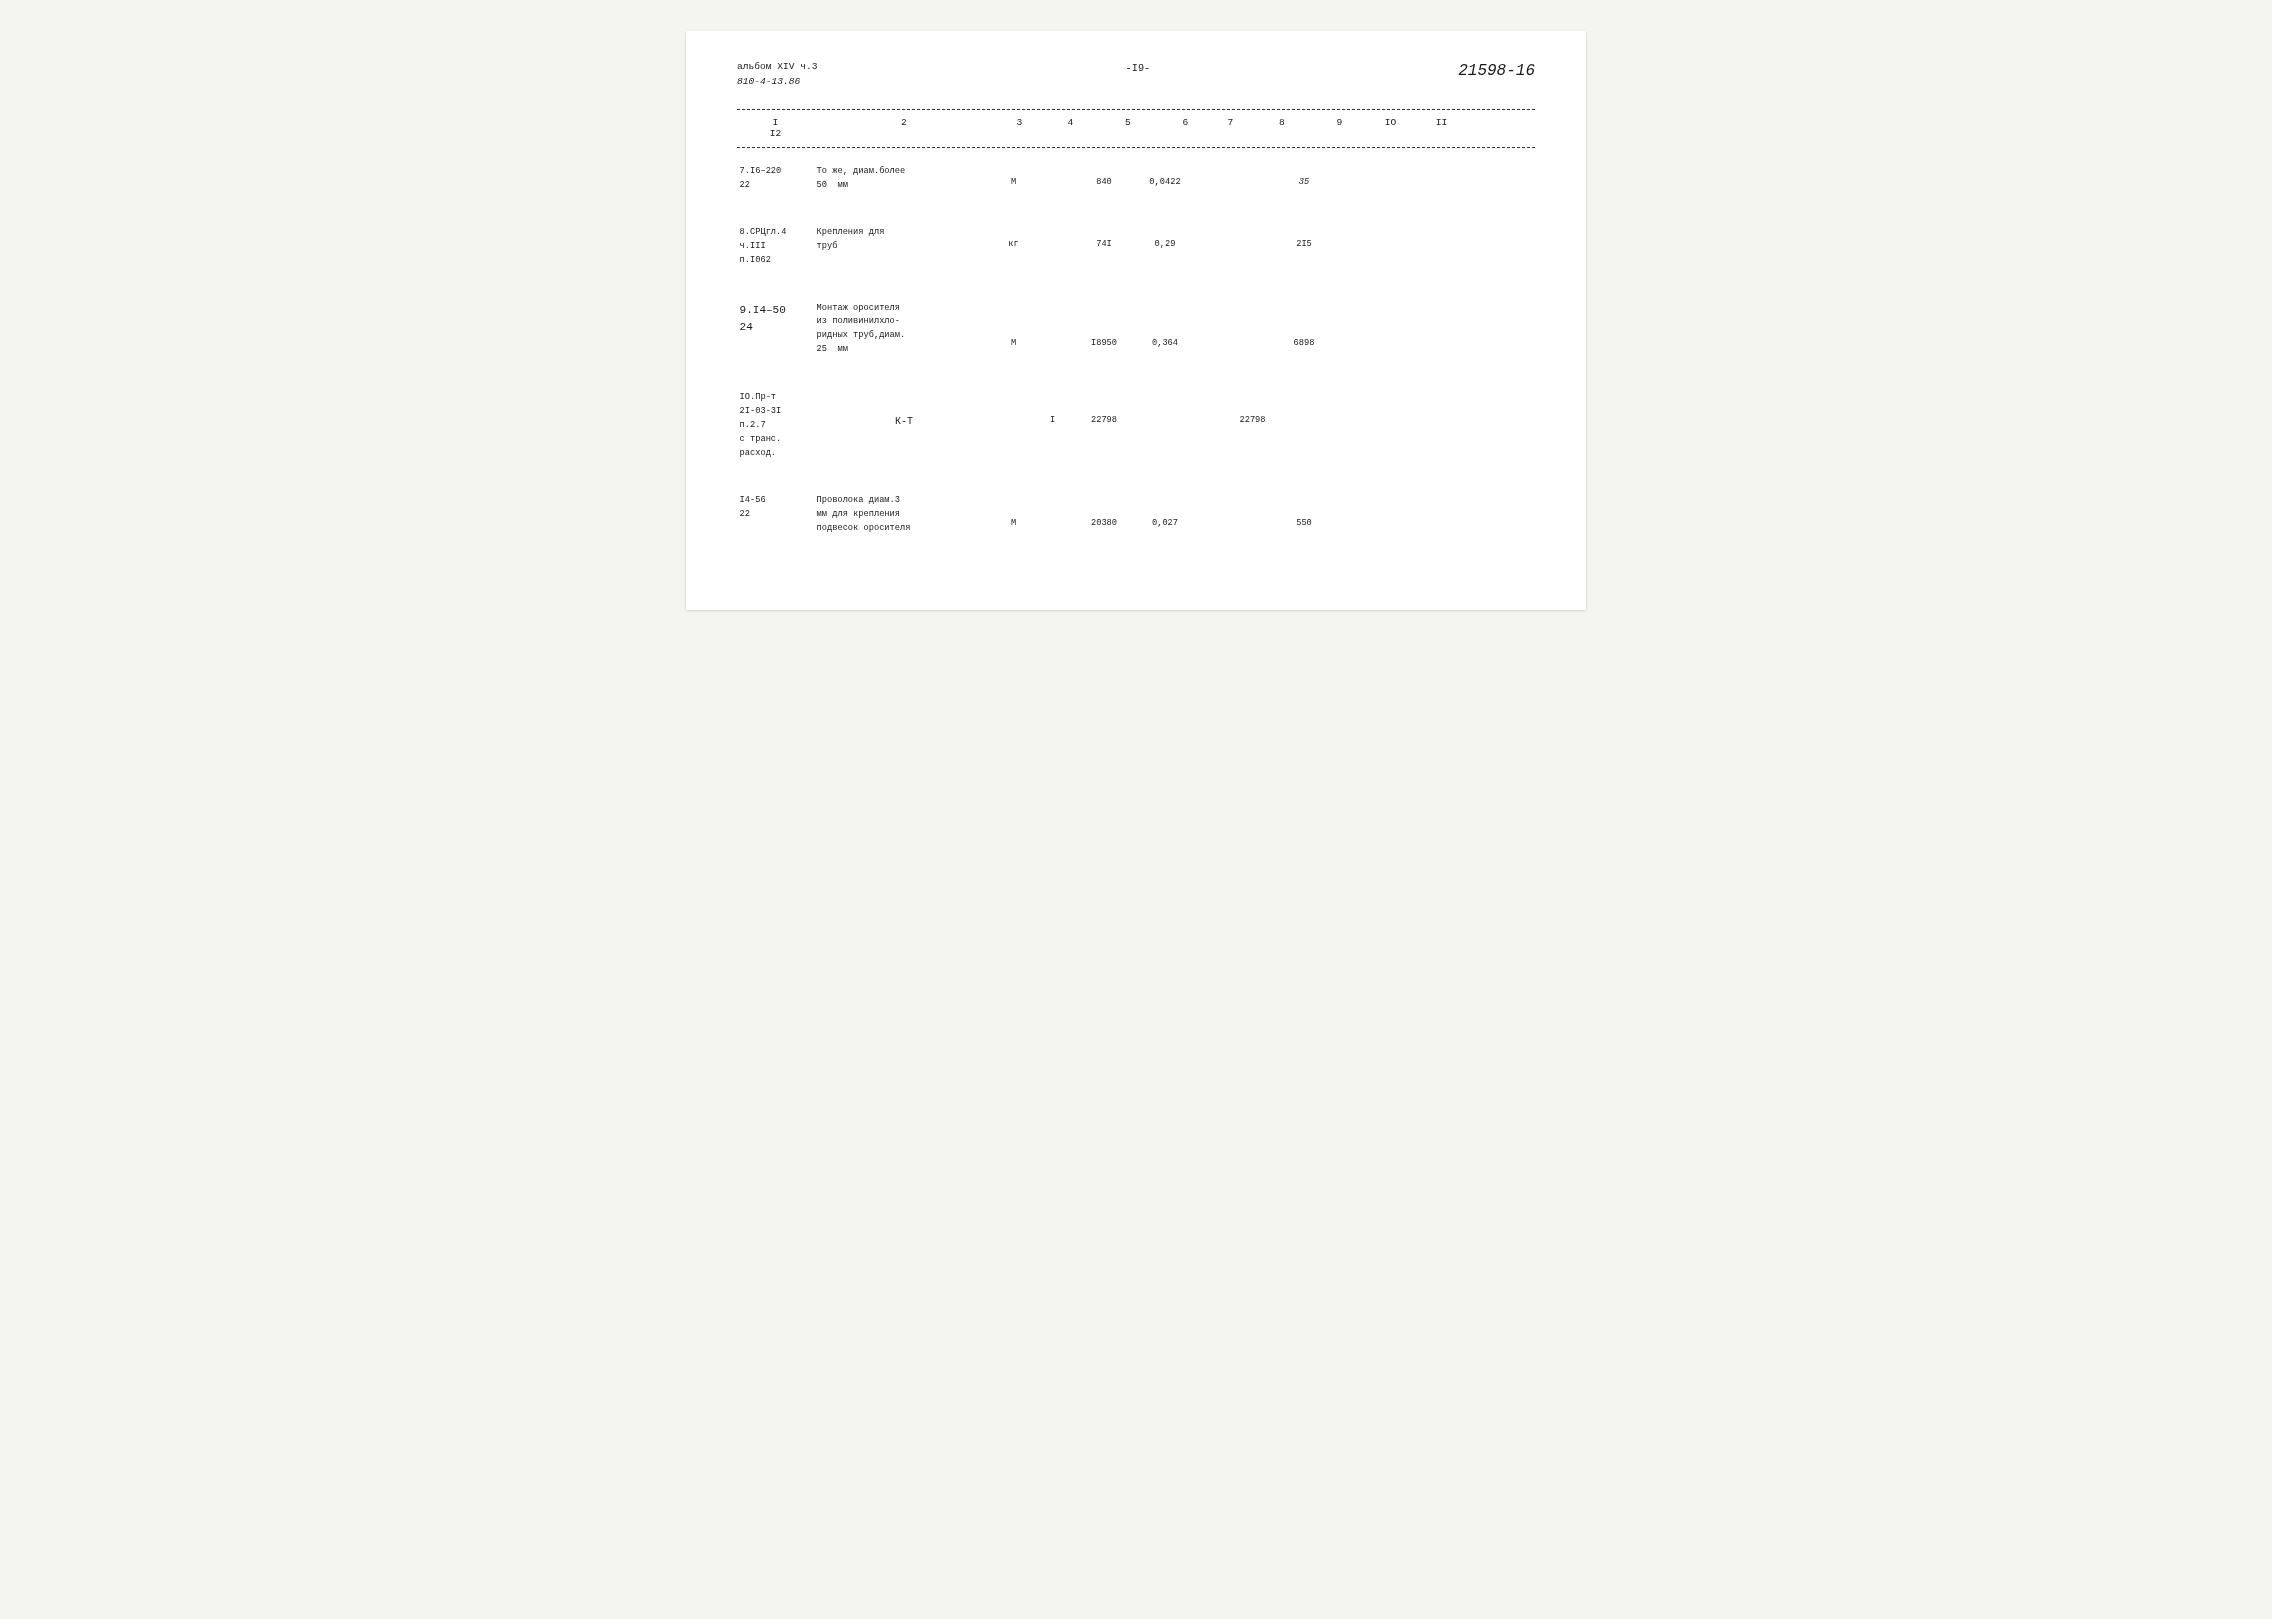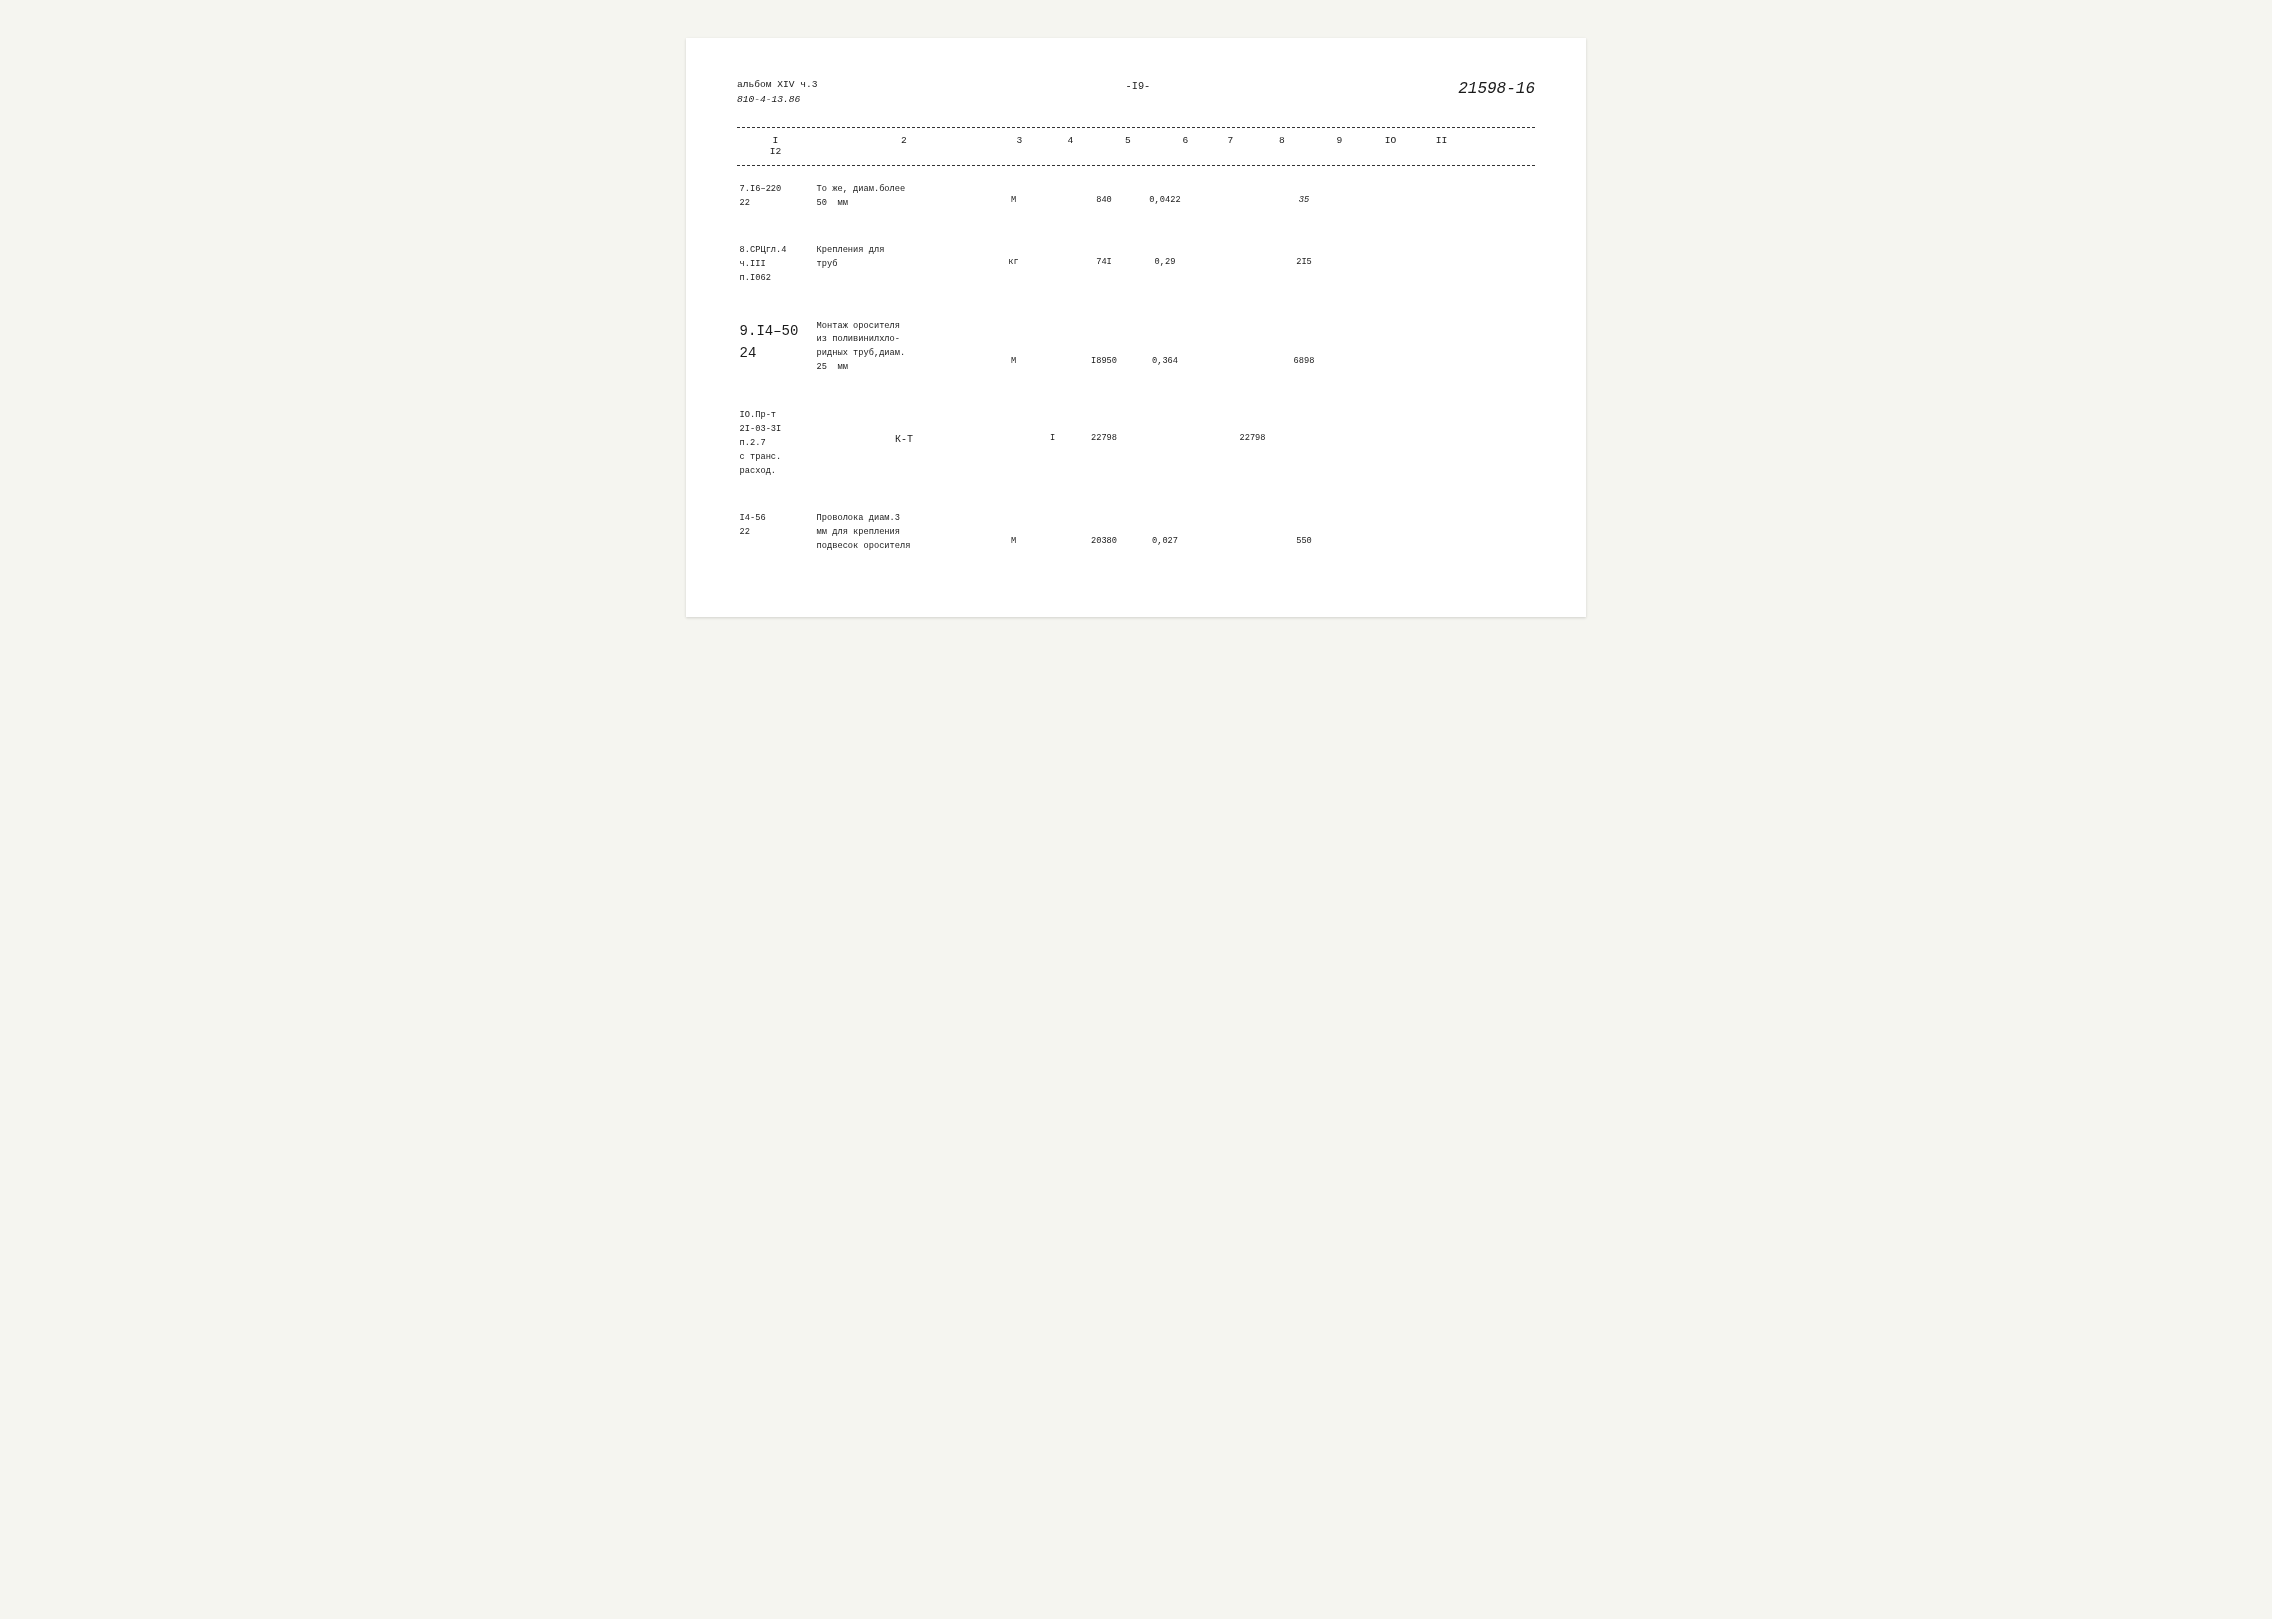--- a/index.html
+++ b/index.html
@@ -12,22 +12,22 @@
       background: #f5f5f0;
       font-family: 'Courier New', Courier, monospace;
       color: #1a1a1a;
       min-height: 100vh;
       padding: 26px;
     }
 
     .page {
       background: #ffffff;
       max-width: 900px;
-      margin: 12px auto;
-      padding: 39px 51px;
+      margin: 5px auto;
+      padding: 28px 51px;
       min-height: 579px;
       position: relative;
       box-shadow: 0 0.6px 2.6px rgba(0,0,0,0.15);
     }
 
     .header-block {
       display: flex;
       justify-content: space-between;
       align-items: flex-start;
       margin-bottom: 19px;
@@ -182,21 +182,21 @@
       <div class="cell center" style="font-size:8.7px; margin-top:11.6px;">0,29</div>
       <div class="cell"></div>
       <div class="cell"></div>
       <div class="cell center" style="font-size:8.7px; margin-top:11.6px;">2I5</div>
       <div class="cell"></div>
       <div class="cell"></div>
       <div class="cell"></div>
     </div>
 
     <div class="row-group" style="display:grid; grid-template-columns: 77px 180px 39px 39px 64px 58px 39px 39px 64px 51px 51px 51px; align-items:start; padding: 9px 0;">
-      <div class="cell col1" style="font-size:14px; line-height:1.6;">
+      <div class="cell col1" style="font-size:11px; line-height:1.6;">
         9.I4–50<br>24
       </div>
       <div class="cell col2" style="font-size:8.7px; line-height:1.6;">
         Монтаж оросителя<br>из поливинилхло-<br>ридных труб,диам.<br>25&nbsp;&nbsp;мм
       </div>
       <div class="cell center" style="font-size:8.7px; margin-top: 35px;">М</div>
       <div class="cell"></div>
       <div class="cell center" style="font-size:8.7px; margin-top:35px;">I8950</div>
       <div class="cell center" style="font-size:8.7px; margin-top:35px;">0,364</div>
       <div class="cell"></div>

